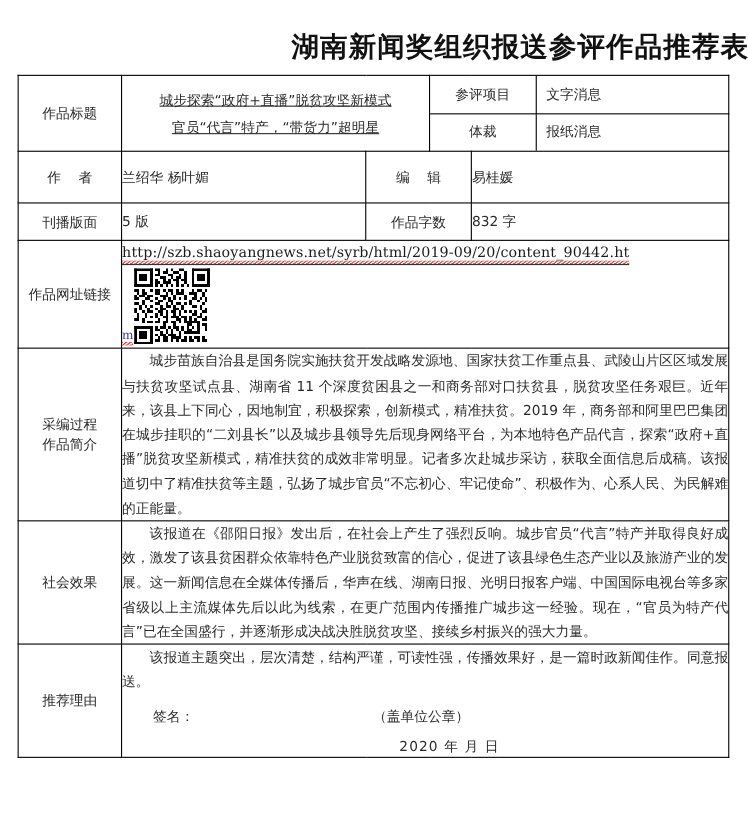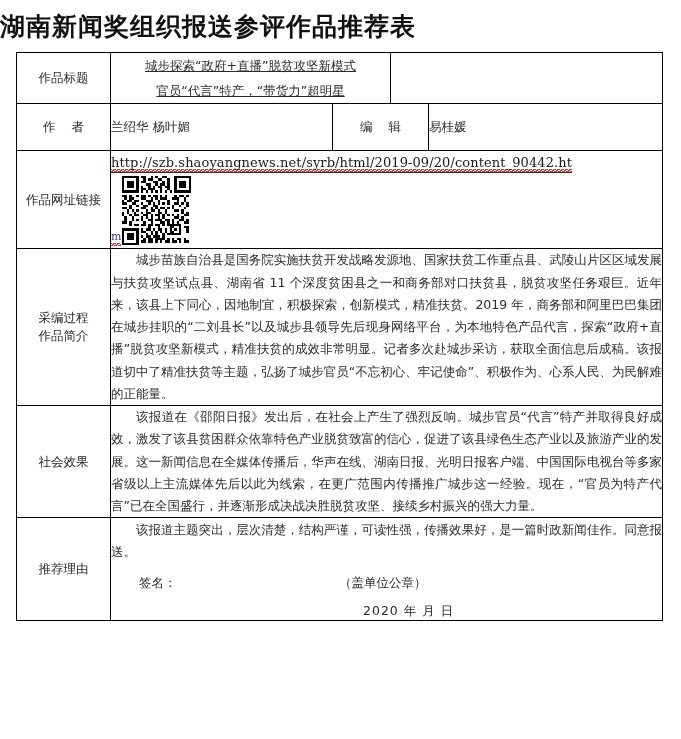--- a/index.html
+++ b/index.html
@@ -9,28 +9,28 @@
   }
   body {
     width: 681px; height: 739px;
     font-family: "DejaVu Sans", "Liberation Sans", sans-serif;
     color: #1a1a1a;
     overflow: hidden;
     position: relative;
   }
 
   .page-title {
-    text-align: left;
+    text-align: right;
     font-family: "DejaVu Serif", "Liberation Serif", serif;
     font-weight: bold;
     font-size: 25px;
     letter-spacing: 1px;
     color: #111;
     margin: 0;
-    padding-top: 11px;
+    padding-top: 27px;
     padding-bottom: 10px;
     line-height: 1.25;
   }
 
   .form-table {
     width: 646px;
     margin: 0 0 0 16px;
     border-collapse: collapse;
     table-layout: fixed;
   }
@@ -181,33 +181,47 @@
         <span class="ln">城步探索“政府+直播”脱贫攻坚新模式</span>
         <span class="ln">官员“代言”特产，“带货力”超明星</span>
       </td>
       <td class="no-pad" colspan="2">
         <table class="nested">
           <colgroup>
               <col style="width:96px">
               <col style="width:176px">
             </colgroup>
           <tbody>
+            <tr>
+              <td class="nlbl">参评项目</td>
+              <td class="nval">文字消息</td>
+            </tr>
+            <tr>
+              <td class="nlbl" style="width:58px">体裁</td>
+              <td class="nval">报纸消息</td>
+            </tr>
           </tbody>
         </table>
       </td>
     </tr>
 
     <tr style="height:47px">
       <td class="lbl lbl-wide">作 者</td>
       <td class="val">兰绍华 杨叶媚</td>
       <td class="lbl lbl-wide" colspan="2">编 辑</td>
       <td class="val">易桂媛</td>
     </tr>
 
 
+    <tr style="height:34px">
+      <td class="lbl">刊播版面</td>
+      <td class="val">5 版</td>
+      <td class="lbl" colspan="2">作品字数</td>
+      <td class="val">832 字</td>
+    </tr>
 
     <tr style="height:98px">
       <td class="lbl">作品网址链接</td>
       <td class="url-cell" colspan="4">
         <span class="url-text squig">http://szb.shaoyangnews.net/syrb/html/2019-09/20/content_90442.ht</span>
         <span class="qr-wrap">
           <span class="qr-m">m</span>
           <svg class="qr-code" viewBox="0 0 29 29" shape-rendering="crispEdges">
             <rect width="29" height="29" fill="#fff"></rect>
             <g fill="#000">

